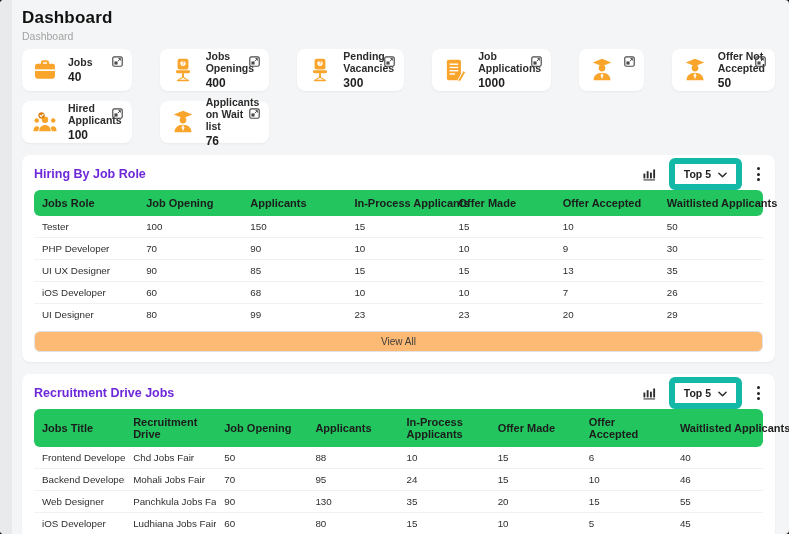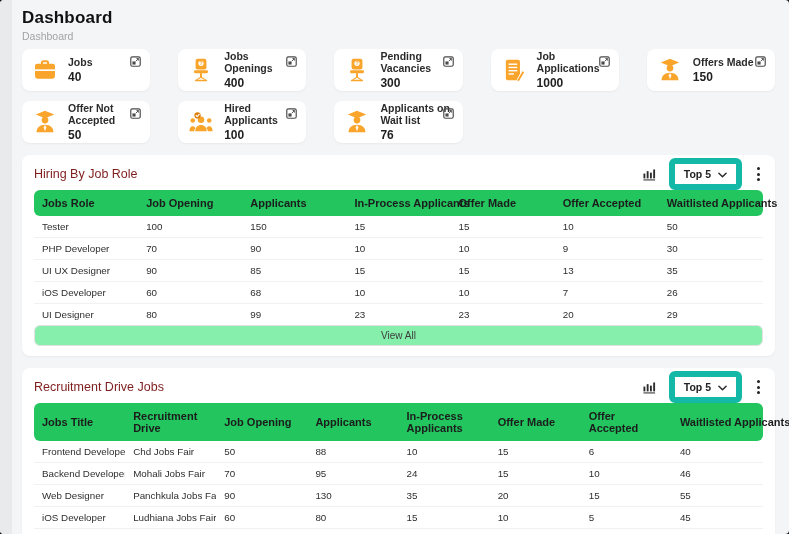--- a/index.html
+++ b/index.html
@@ -11,44 +11,44 @@
     --line:#ececec;
   }
   *{box-sizing:border-box;margin:0;padding:0;}
   html,body{background:#161616;font-family:"Liberation Sans",sans-serif;}
   .window{width:789px;height:534px;border-radius:4px;overflow:hidden;background:var(--page-bg);display:flex;}
   .gutter{width:12px;background:#e9eaec;flex:none;}
   .page{flex:1;padding:8px 14px 6px 10px;overflow:hidden;}
   .page-title{font-size:17px;font-weight:700;color:#111;letter-spacing:.2px;line-height:1.2;}
   .breadcrumb{font-size:10.5px;color:var(--muted);margin-top:2px;}
   
-  .cards{display:grid;grid-template-columns:repeat(5,1fr);gap:10px 28px;margin-top:7px;}
+  .cards{display:grid;grid-template-columns:repeat(6,1fr);gap:10px 28px;margin-top:7px;}
   .stat-card{position:relative;background:#fff;border-radius:8px;padding:8px 10px;display:flex;align-items:center;gap:10px;height:42px;box-shadow:0 1px 2px rgba(0,0,0,.05);}
   .stat-card .icon{flex:none;display:flex;align-items:center;}
   .card-label{font-size:10.5px;color:#2b2b2b;font-weight:600;}
   .card-value{font-size:12px;color:var(--ink);font-weight:700;margin-top:2px;}
   .expand-btn{position:absolute;top:7px;right:9px;background:none;border:none;cursor:pointer;line-height:0;padding:0;}
   
   .panel{background:#fff;border-radius:8px;margin-top:12px;padding:8px 12px 10px;box-shadow:0 1px 2px rgba(0,0,0,.05);}
   .panel-header{display:flex;align-items:center;justify-content:space-between;height:22px;}
-  .panel-title{font-size:12.5px;font-weight:400;color:#7f1d1d;}
+  .panel-title{font-size:12.5px;font-weight:700;color:#6d28d9;}
   .panel-controls{display:flex;align-items:center;gap:12px;}
   .chart-toggle{background:none;border:none;cursor:pointer;line-height:0;padding:0;}
   .filter-select{display:flex;align-items:center;gap:7px;border:6px solid #14b8a6;border-radius:6px;padding:4px 9px;font-size:10.5px;font-weight:600;color:#222;background:#fff;cursor:pointer;}
   .kebab{display:flex;flex-direction:column;gap:2.5px;background:none;border:none;cursor:pointer;padding:2px 3px;}
   .kebab i{width:3px;height:3px;border-radius:50%;background:#222;display:block;}
   
   table{width:100%;border-collapse:collapse;table-layout:fixed;margin-top:5px;}
   th{background:#22c55e;text-align:left;font-size:11px;font-weight:700;color:#1c1c1c;padding:7px 8px;}
   th:first-child{border-radius:6px 0 0 6px;}
   th:last-child{border-radius:0 6px 6px 0;white-space:nowrap;}
   .panel-0 th{white-space:nowrap;}
   td{font-size:9.8px;color:#2e2e2e;padding:5px 8px;border-bottom:1px solid #f1f1f2;white-space:nowrap;overflow:hidden;}
   tbody tr:last-child td{border-bottom:none;}
-  .view-all{display:block;width:100%;padding:4px 0;text-align:center;font-size:10px;color:#3c3c3c;background:#86efac;border:1px solid #e2e2e4;border-radius:6px;cursor:pointer;font-family:inherit;}
+  .view-all{display:block;width:100%;margin-top:6px;padding:4px 0;text-align:center;font-size:10px;color:#3c3c3c;background:#fdba74;border:1px solid #e2e2e4;border-radius:6px;cursor:pointer;font-family:inherit;}
 </style>
 </head>
 <body>
 
 <div class="window">
   <div class="gutter"></div>
   <div class="page">
 
     <div class="page-title">Dashboard</div>
     <div class="breadcrumb">Dashboard</div>
@@ -156,24 +156,20 @@
         </div>
         <div class="stat-card">
           <span class="icon">
             <svg viewBox="0 0 24 24" width="26" height="26" fill="#F9A42A">
               <path d="M12 1.5 20.5 5 12 8.5 3.5 5z"></path>
               <circle cx="12" cy="10.2" r="3.1"></circle>
               <path d="M4.2 21.5c0-4.4 3.4-6.9 7.8-6.9s7.8 2.5 7.8 6.9z"></path>
               <path d="M12 14.8l1.4 2-1.4 3.8-1.4-3.8z" fill="#fff" opacity=".9"></path>
             </svg>
           </span>
-          <div>
-            <div class="card-label">Offers Made</div>
-            <div class="card-value">150</div>
-          </div>
           <button class="expand-btn">
             <span class="icon">
               <svg viewBox="0 0 14 14" width="11" height="11">
                 <rect x="1" y="1" width="12" height="12" rx="2" fill="none" stroke="#4a4a4a" stroke-width="1.5"></rect>
                 <rect x="3.1" y="6.9" width="4" height="4" fill="#4a4a4a"></rect>
                 <path d="M7.5 6.5l3.1-3.1m0 2.5V3.1H8.2" stroke="#4a4a4a" stroke-width="1.2" fill="none"></path>
               </svg>
             </span>
           </button>
         </div>

